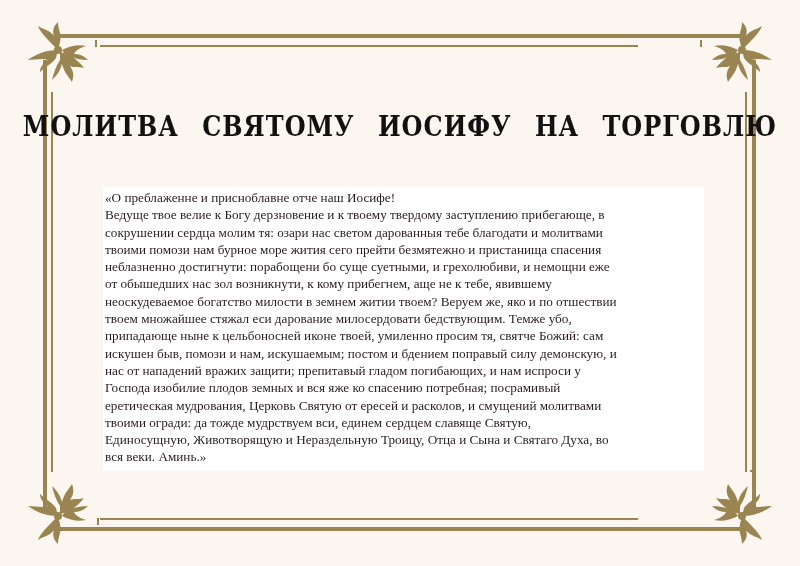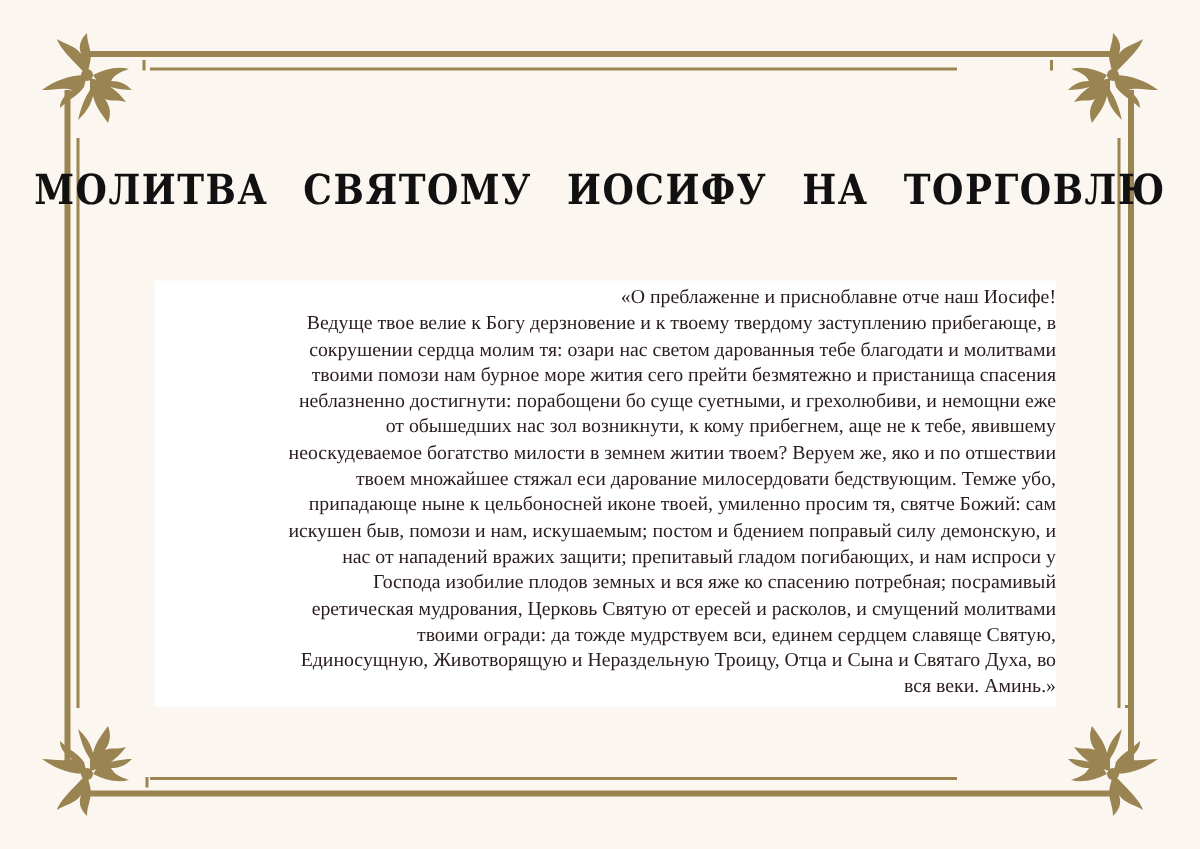--- a/index.html
+++ b/index.html
@@ -25,21 +25,20 @@
       text-transform: uppercase;
       transform: scaleY(1.15);
     }
     .text-box {
       position: absolute;
       left: 103px; top: 187px;
       width: 601px; height: 284px;
       background: #ffffff;
       box-sizing: border-box;
       padding: 2px 0 0 2px;
-      text-align: right;
     }
     .prayer {
       margin: 0;
       font-size: 13.2px;
       line-height: 17.3px;
       color: #2a1c1c;
       white-space: pre-line;
     }
   </style>
 </head>

